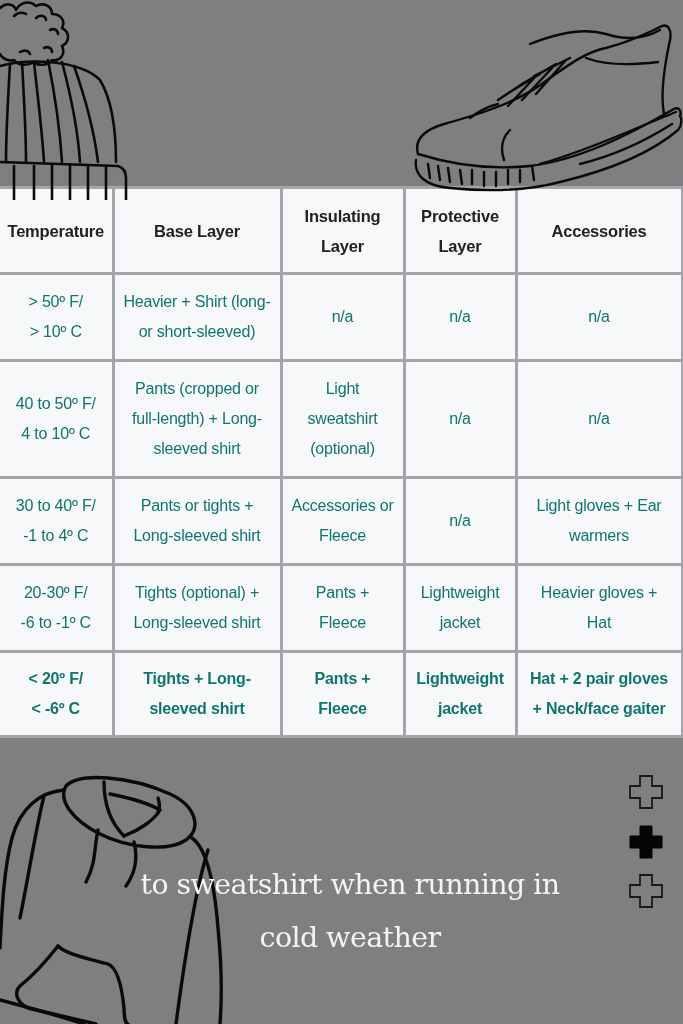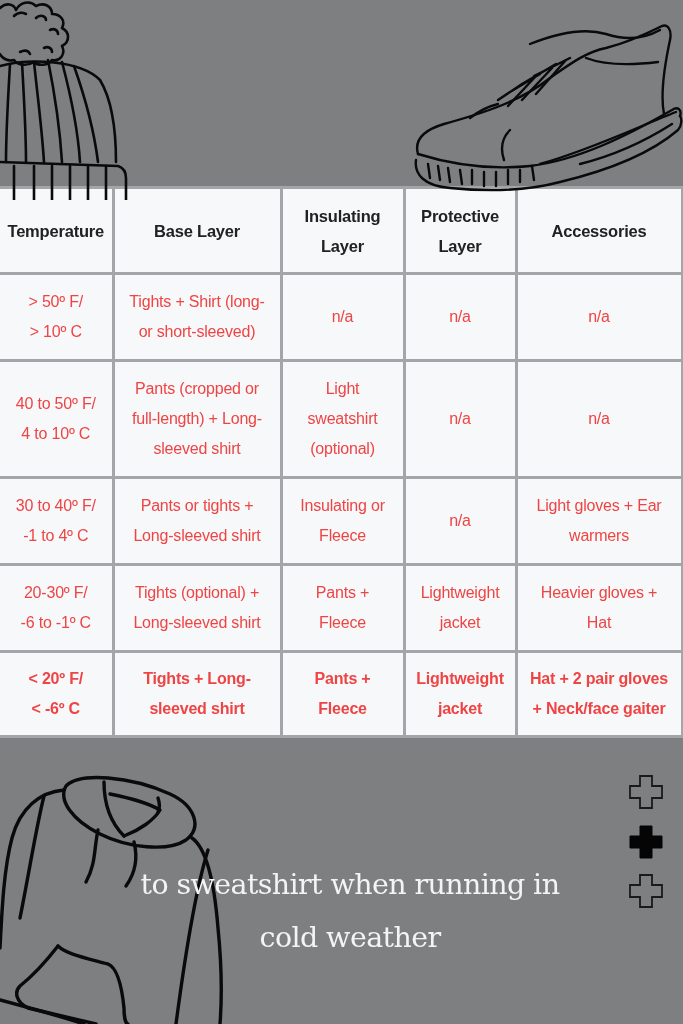--- a/index.html
+++ b/index.html
@@ -31,21 +31,21 @@
       width: 682px;
       table-layout: fixed;
       background: #f7f8fa;
     }
     table.clothing th,
     table.clothing td {
       border: 3px solid #a3a5a9;
       text-align: center;
       vertical-align: middle;
       padding: 0 2px;
-      color: #ef4444;
+      color: #0f766e;
       font-size: 16px;
       line-height: 30px;
       letter-spacing: -0.2px;
     }
     table.clothing th {
       font-weight: bold;
       color: #222;
       font-size: 16.5px;
       height: 83px;
     }
@@ -202,21 +202,21 @@
       </tr>
     </thead>
     <tbody>
 
       <tr class="r1">
         <td>
           <span class="cell-line">&gt; 50º F/</span>
           <span class="cell-line">&gt; 10º C</span>
         </td>
         <td>
-          <span class="cell-line">Tights + Shirt (long-</span>
+          <span class="cell-line">Heavier + Shirt (long-</span>
           <span class="cell-line">or short-sleeved)</span>
         </td>
         <td>
           <span class="cell-line">n/a</span>
         </td>
         <td>
           <span class="cell-line">n/a</span>
         </td>
         <td>
           <span class="cell-line">n/a</span>
@@ -249,21 +249,21 @@
       <tr class="r3">
         <td>
           <span class="cell-line">30 to 40º F/</span>
           <span class="cell-line">-1 to 4º C</span>
         </td>
         <td>
           <span class="cell-line">Pants or tights +</span>
           <span class="cell-line">Long-sleeved shirt</span>
         </td>
         <td>
-          <span class="cell-line">Insulating or</span>
+          <span class="cell-line">Accessories or</span>
           <span class="cell-line">Fleece</span>
         </td>
         <td>
           <span class="cell-line">n/a</span>
         </td>
         <td>
           <span class="cell-line">Light gloves + Ear</span>
           <span class="cell-line">warmers</span>
         </td>
       </tr>

